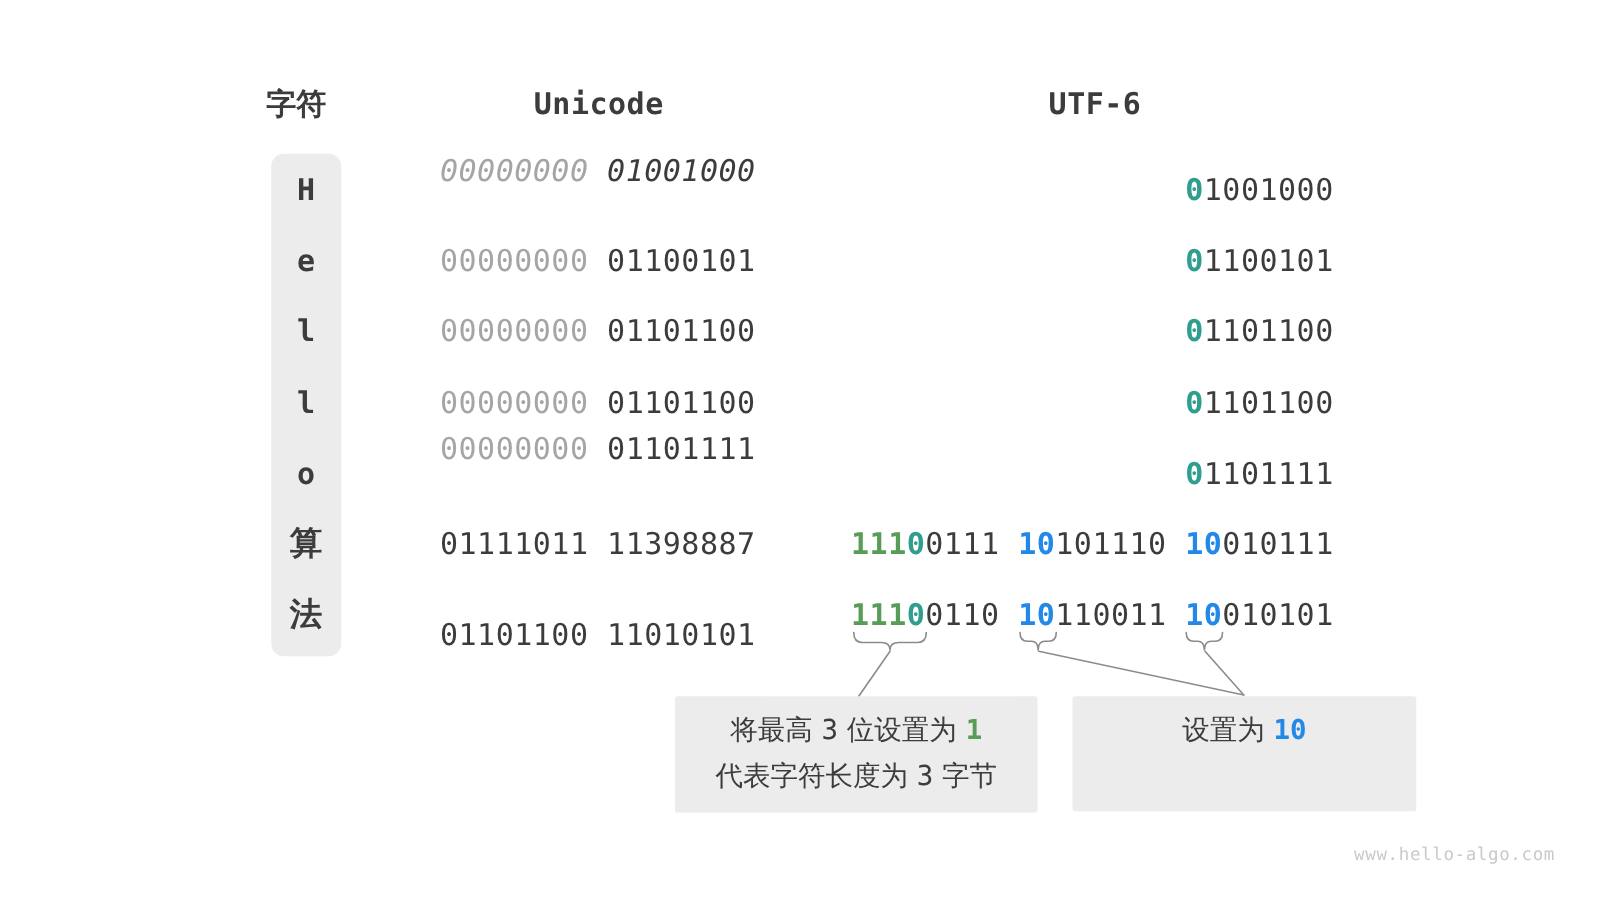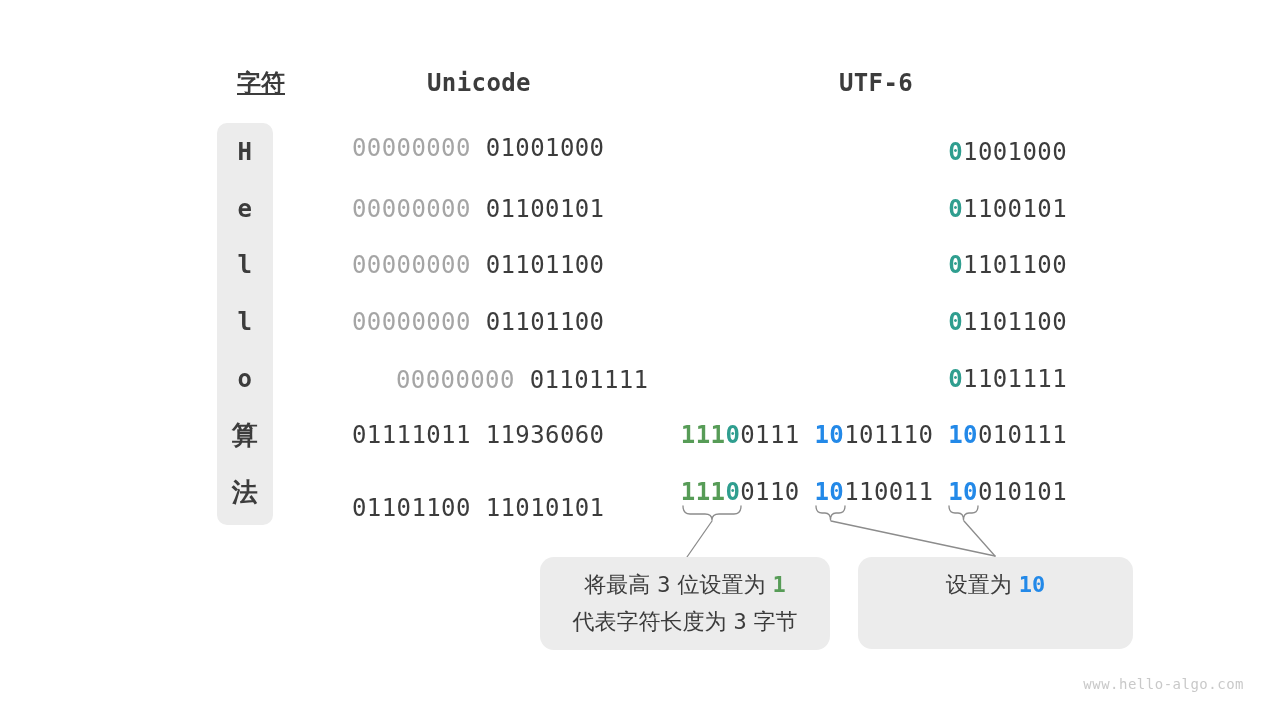--- a/index.html
+++ b/index.html
@@ -8,21 +8,21 @@
     width:1280px;height:720px;
     background:var(--bg,#ffffff);
     overflow:hidden;
     font-family:"DejaVu Sans", sans-serif;
     color:var(--dark,#3c3c3c);
   }
   .mono{font-family:"DejaVu Sans Mono","Liberation Mono",monospace;}
 
   
   .hdr{position:absolute;top:68px;height:30px;line-height:30px;font-weight:bold;font-size:24px;text-align:center;white-space:nowrap;}
-  .hdr-char{left:233px;width:56px;text-decoration:underline;}
+  .hdr-char{left:209px;width:56px;}
   .hdr-unicode{left:352px;width:254px;letter-spacing:0.4px;}
   .hdr-utf8{left:683px;width:386px;letter-spacing:0.4px;}
 
   
   .char-box{
     position:absolute;left:217px;top:123px;width:56px;height:402px;
     background:var(--box,#ececec);border-radius:10px;
   }
 
   
@@ -35,21 +35,21 @@
   .c-teal{color:var(--teal,#2f9e8f);font-weight:bold;}
   .c-green{color:var(--green,#579c57);font-weight:bold;}
   .c-blue{color:var(--blue,#2389e8);font-weight:bold;}
 
   
   .overlay{position:absolute;left:0;top:0;width:1280px;height:720px;pointer-events:none;}
   .overlay path{fill:none;stroke:var(--line,#8c8c8c);stroke-width:1.3;stroke-linecap:round;stroke-linejoin:round;}
 
   
   .callout{
-    position:absolute;background:var(--box,#ececec);border-radius:14px;
+    position:absolute;background:var(--box,#ececec);border-radius:2px;
     text-align:center;font-size:22px;line-height:37px;padding-top:9px;box-sizing:border-box;
   }
   .callout-1{left:540px;top:557px;width:290px;height:93px;}
   .callout-2{left:858px;top:557px;width:275px;height:92px;}
   .callout .mono{font-size:22px;}
   .callout .c-green,.callout .c-blue{font-weight:bold;}
 
   
   .watermark{
     position:absolute;right:36px;top:676px;font-size:14px;letter-spacing:0.5px;
@@ -62,36 +62,36 @@
 <div id="canvas" style="--bg: #ffffff; --dark: #3c3c3c; --gray_zero: #a5a5a5; --teal: #2f9e8f; --green: #579c57; --blue: #2389e8; --box: #ececec; --line: #8c8c8c; --watermark: #c9c9c9;">
 
   <div class="hdr hdr-char">字符</div>
   <div class="hdr hdr-unicode mono">Unicode</div>
   <div class="hdr hdr-utf8 mono">UTF-6</div>
 
   <div class="char-box"></div>
 
   <div id="rows">
       <div class="cell char-cell mono" style="top: 137px;">H</div>
-      <div class="cell unicode-cell mono" style="top: 133px;"><span class="muted">00000000</span> <span>01001000</span></div>
+      <div class="cell unicode-cell mono" style="top: 122px; font-style: italic;"><span class="muted">00000000</span> <span>01001000</span></div>
       <div class="cell utf8-cell mono" style="top: 137px;"><span class="c-teal">0</span><span>1001000</span></div>
       <div class="cell char-cell mono" style="top: 193.67px;">e</div>
       <div class="cell unicode-cell mono" style="top: 193.67px;"><span class="muted">00000000</span> <span>01100101</span></div>
       <div class="cell utf8-cell mono" style="top: 193.67px;"><span class="c-teal">0</span><span>1100101</span></div>
       <div class="cell char-cell mono" style="top: 250.34px;">l</div>
       <div class="cell unicode-cell mono" style="top: 250.34px;"><span class="muted">00000000</span> <span>01101100</span></div>
       <div class="cell utf8-cell mono" style="top: 250.34px;"><span class="c-teal">0</span><span>1101100</span></div>
       <div class="cell char-cell mono" style="top: 307.01px;">l</div>
       <div class="cell unicode-cell mono" style="top: 307.01px;"><span class="muted">00000000</span> <span>01101100</span></div>
       <div class="cell utf8-cell mono" style="top: 307.01px;"><span class="c-teal">0</span><span>1101100</span></div>
       <div class="cell char-cell mono" style="top: 363.68px;">o</div>
-      <div class="cell unicode-cell mono" style="top: 365px; margin-left: 44px;"><span class="muted">00000000</span> <span>01101111</span></div>
+      <div class="cell unicode-cell mono" style="top: 344px;"><span class="muted">00000000</span> <span>01101111</span></div>
       <div class="cell utf8-cell mono" style="top: 363.68px;"><span class="c-teal">0</span><span>1101111</span></div>
       <div class="cell char-cell mono cjk" style="top: 420.35px;">算</div>
-      <div class="cell unicode-cell mono" style="top: 420.35px;"><span>01111011</span> <span>11936060</span></div>
+      <div class="cell unicode-cell mono" style="top: 420.35px;"><span>01111011</span> <span>11398887</span></div>
       <div class="cell utf8-cell mono" style="top: 420.35px;"><span class="c-green">111</span><span class="c-teal">0</span><span>0111</span> <span class="c-blue">10</span><span>101110</span> <span class="c-blue">10</span><span>010111</span></div>
       <div class="cell char-cell mono cjk" style="top: 477.02px;">法</div>
       <div class="cell unicode-cell mono" style="top: 493px;"><span>01101100</span> <span>11010101</span></div>
       <div class="cell utf8-cell mono" style="top: 477.02px;"><span class="c-green">111</span><span class="c-teal">0</span><span>0110</span> <span class="c-blue">10</span><span>110011</span> <span class="c-blue">10</span><span>010101</span></div>
     </div>
 
   <svg class="overlay" viewBox="0 0 1280 720">
     <path d="M 683 506 Q 683 514 690 514 L 705 514 Q 712 514 712 520 Q 712 514 719 514 L 734 514 Q 741 514 741 506"></path>
     <path d="M 816 506 Q 816 513 822 513 L 825 513 Q 830.5 513 830.5 520 Q 830.5 513 836 513 L 839 513 Q 845 513 845 506"></path>
     <path d="M 949 506 Q 949 513 955 513 L 958 513 Q 963.5 513 963.5 520 Q 963.5 513 969 513 L 972 513 Q 978 513 978 506"></path>

